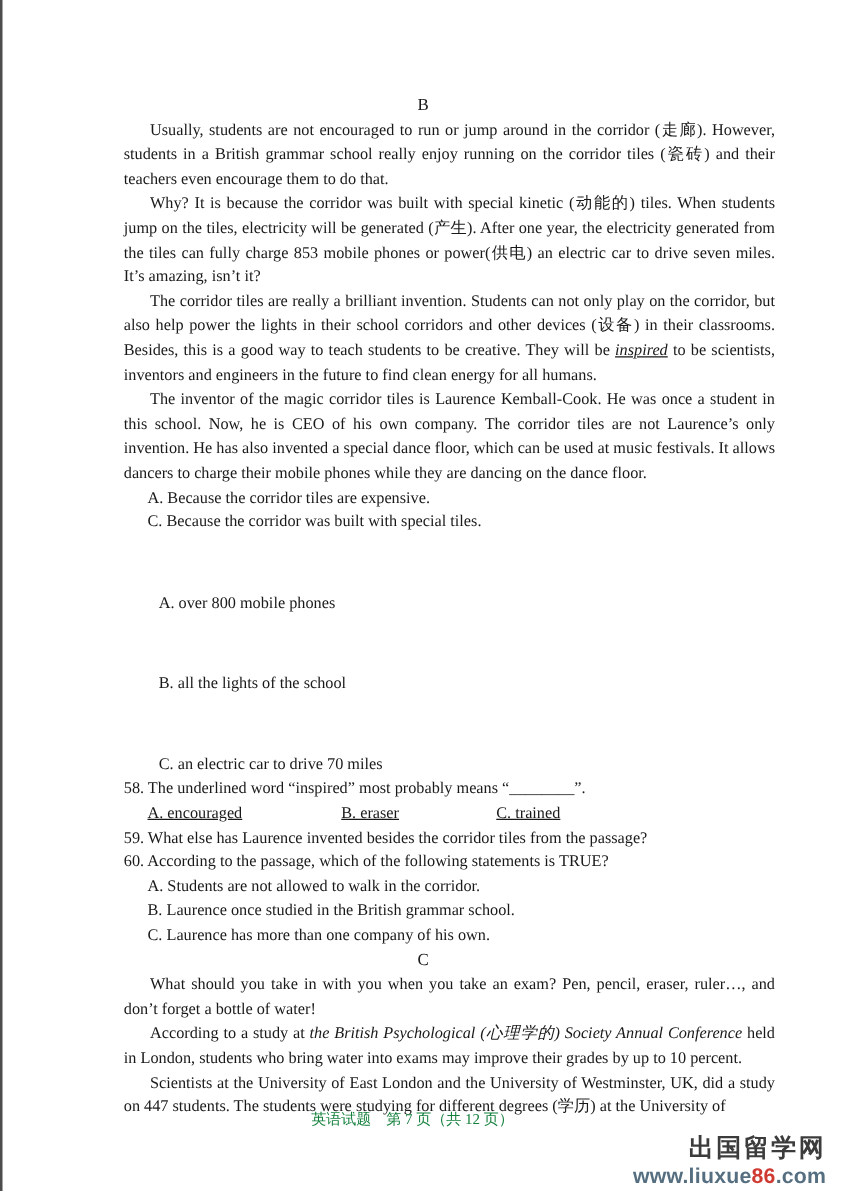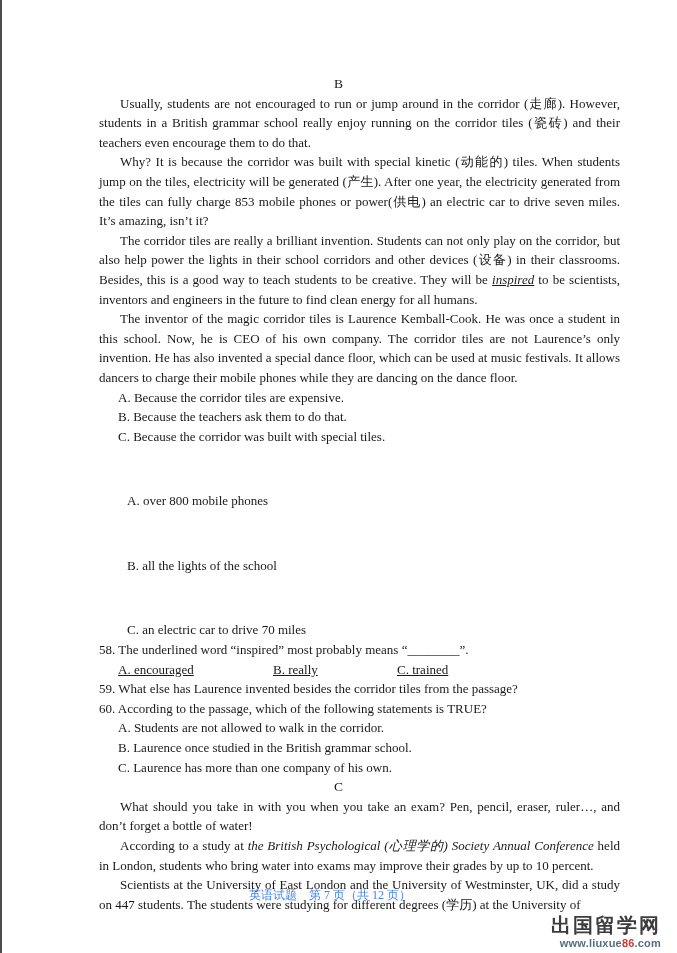--- a/index.html
+++ b/index.html
@@ -15,28 +15,28 @@
   .q-stem{margin:0;}
   .q-opt{margin:0;padding-left:19px;}
   .q-deep .q-opt{padding-left:28px;margin-top:45px;}
   .opts-row{display:flex;padding-left:19px;text-decoration:underline;}
   .opts-row .col-a{width:155px;}
   .opts-row .col-b{width:124px;}
   .u{text-decoration:underline;font-style:italic;}
   .i{font-style:italic;}
   .footer{
     position:absolute;left:0;top:886px;width:660px;text-align:center;
-    font-size:12px;line-height:18px;color:#3b82f6;
+    font-size:12px;line-height:18px;color:#15803d;
   }
   .watermark{
     position:absolute;right:16px;bottom:3px;text-align:right;
     font-family:"Liberation Sans","DejaVu Sans",sans-serif;line-height:1.05;margin-left:20px;
   }
   .wm-name{font-size:20px;font-weight:700;color:#3c3c3c;letter-spacing:2px;}
-  .wm-url{font-size:11px;font-weight:700;color:#566f80;margin-top:2px;letter-spacing:0.2px;}
+  .wm-url{font-size:17px;font-weight:700;color:#566f80;margin-top:2px;letter-spacing:0.2px;}
   .wm-url .em{color:#cf3a32;}
 </style>
 </head>
 <body>
 
 <div class="page">
   <div class="scan-edge"></div>
 
   <div class="content">
 
@@ -45,35 +45,34 @@
     <p class="para"><span>Usually, students are not encouraged to run or jump around in the corridor (走廊). However, students in a British grammar school really enjoy running on the corridor tiles (瓷砖) and their teachers even encourage them to do that.</span></p>
 
     <p class="para"><span>Why? It is because the corridor was built with special kinetic (动能的) tiles. When students jump on the tiles, electricity will be generated (产生). After one year, the electricity generated from the tiles can fully charge 853 mobile phones or power(供电) an electric car to drive seven miles. It’s amazing, isn’t it?</span></p>
 
     <p class="para"><span>The corridor tiles are really a brilliant invention. Students can not only play on the corridor, but also help power the lights in their school corridors and other devices (设备) in their classrooms. Besides, this is a good way to teach students to be creative. They will be </span><span class="u">inspired</span><span> to be scientists, inventors and engineers in the future to find clean energy for all humans.</span></p>
 
     <p class="para"><span>The inventor of the magic corridor tiles is Laurence Kemball-Cook. He was once a student in this school. Now, he is CEO of his own company. The corridor tiles are not Laurence’s only invention. He has also invented a special dance floor, which can be used at music festivals. It allows dancers to charge their mobile phones while they are dancing on the dance floor.</span></p>
 
     <div class="q">
       <div class="q-opt">A. Because the corridor tiles are expensive.</div>
-      <div class="q-opt">B. Because the teachers ask them to do that.</div>
       <div class="q-opt">C. Because the corridor was built with special tiles.</div>
     </div>
 
     <div class="q q-deep">
       <div class="q-opt">A. over 800 mobile phones</div>
       <div class="q-opt">B. all the lights of the school</div>
       <div class="q-opt">C. an electric car to drive 70 miles</div>
     </div>
 
     <div class="q">
       <div class="q-stem">58. The underlined word “inspired” most probably means “________”.</div>
       <div class="opts-row">
         <span class="col-a">A. encouraged</span>
-        <span class="col-b">B. really</span>
+        <span class="col-b">B. eraser</span>
         <span class="col-c">C. trained</span>
       </div>
     </div>
 
     <div class="q">
       <div class="q-stem">59. What else has Laurence invented besides the corridor tiles from the passage?</div>
     </div>
 
     <div class="q">
       <div class="q-stem">60. According to the passage, which of the following statements is TRUE?</div>

